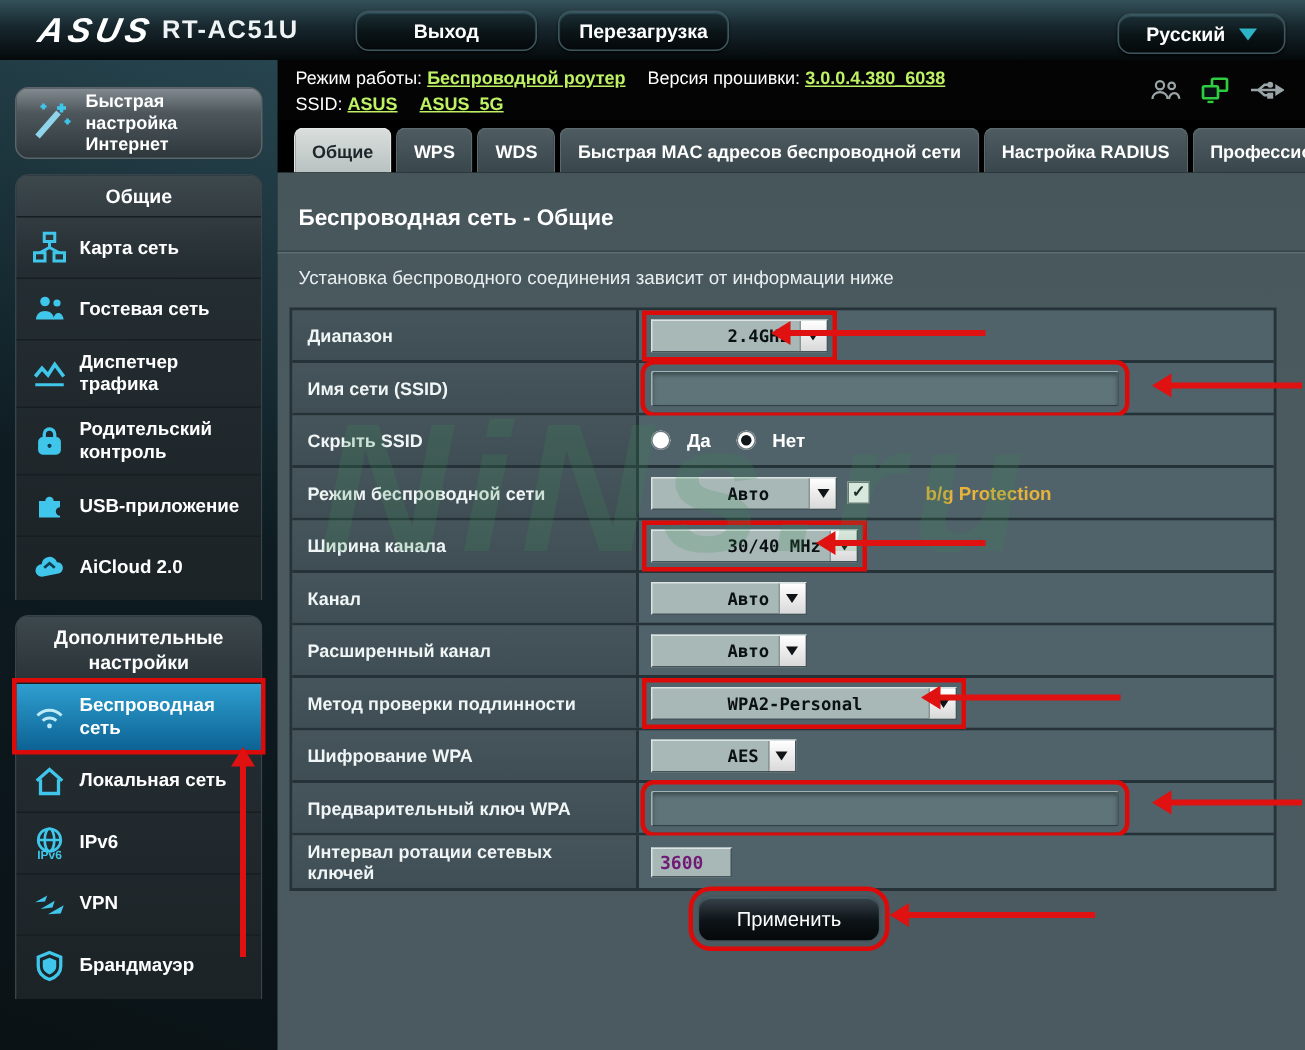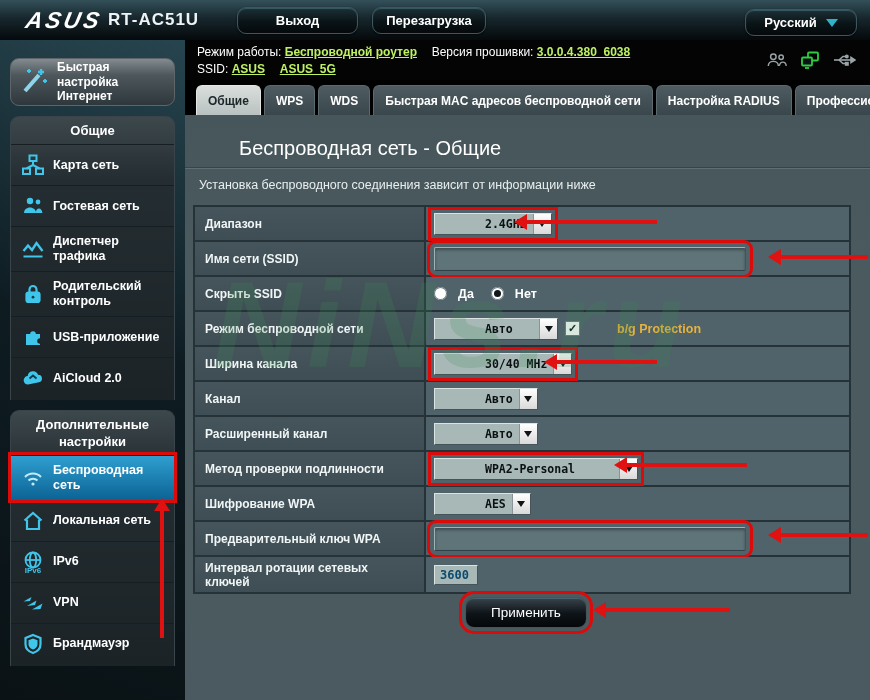--- a/index.html
+++ b/index.html
@@ -51,21 +51,21 @@
   .shead{text-align:center;color:#fff;font-weight:700;font-size:13px;padding:6px 6px 5px;line-height:1.25;}
   .side-item{display:flex;align-items:center;gap:8px;padding:7px 4px 7px 10px;min-height:26px;
     border-top:1px solid #161e22;color:#fff;font-weight:700;font-size:12.5px;line-height:1.2;cursor:pointer;}
   .side-item .s-ic{flex:0 0 24px;display:flex;}
   .side-item.selected{background:linear-gradient(180deg,#2e9fd0,#0c6394);
     outline:3px solid #dd0a0a;outline-offset:0;position:relative;z-index:6;}
 
   
   .content{position:absolute;left:185px;top:115px;width:685px;height:585px;
     background:linear-gradient(180deg,#46565b 0%,#4a5a5f 25%,#4a5a60 100%);}
-  .page-title{position:absolute;left:14px;top:22px;color:#fff;font-weight:400;font-size:20px;margin-left:40px;}
+  .page-title{position:absolute;left:14px;top:22px;color:#fff;font-weight:700;font-size:15px;}
   .title-div{position:absolute;left:0;top:52px;width:100%;border-top:1px solid #36454a;border-bottom:1px solid #5d6f75;}
   .subtitle{position:absolute;left:14px;top:63px;color:#e9eff0;font-size:12.5px;}
 
   .ftable{position:absolute;left:8px;top:90px;width:658px;border:2px solid #253237;box-sizing:border-box;}
   .frow{display:flex;height:35px;box-sizing:border-box;border-bottom:2px solid #253237;}
   .frow:last-child{border-bottom:none;}
   .fcell-l{flex:0 0 231px;box-sizing:border-box;border-right:2px solid #253237;
     background:linear-gradient(180deg,#45555b,#3f4e54);color:#f0f5f6;font-size:12px;font-weight:600;
     display:flex;align-items:center;padding:0 10px;}
   .fcell-v{flex:1;background:#50626a;display:flex;align-items:center;padding:0 8px;gap:7px;}
@@ -76,23 +76,23 @@
     font-family:"DejaVu Sans Mono",monospace;font-size:11.5px;font-weight:700;white-space:nowrap;}
   .sel .chev{width:17px;background:linear-gradient(#ffffff,#d9d9d9);border-left:1px solid #8a9496;
     display:flex;align-items:center;justify-content:center;}
   .tri{width:0;height:0;border:4px solid transparent;border-top:6px solid #101416;margin-top:5px;}
   .sel.w160 .val{width:128px;}
 
   .txtin{box-sizing:border-box;height:24px;width:312px;background:#5e7479;
     border:1px solid #9fb2b6;border-bottom-color:#324145;border-right-color:#44545a;
     border-radius:2px;box-shadow:inset 0 2px 3px rgba(0,0,0,.35);
     color:#fff;padding:0 6px;font:12px "DejaVu Sans Mono",monospace;}
-  .numin{box-sizing:border-box;height:20px;width:44px;background:#a7b8b6;
+  .numin{box-sizing:border-box;height:20px;width:54px;background:#a7b8b6;
     border:1px solid #dbe4e2;border-right-color:#46545a;border-bottom-color:#46545a;
-    color:#0c4a6e;padding:0 5px;font:700 12px "DejaVu Sans Mono",monospace;}
+    color:#701a75;padding:0 5px;font:700 12px "DejaVu Sans Mono",monospace;}
 
   .rd{width:13px;height:13px;border-radius:50%;background:#fff;display:inline-block;
     box-shadow:inset 0 0 0 1px #6e7a7d;cursor:pointer;}
   .rd.on::after{content:"";display:block;width:7px;height:7px;border-radius:50%;background:#10181c;margin:3px;}
   .rlbl{color:#fff;font-size:12.5px;font-weight:600;margin:0 10px 0 4px;}
   .cb{width:13px;height:13px;background:#fff;border:1px solid #6e7a7d;display:flex;
     align-items:center;justify-content:center;cursor:pointer;}
   .cb.on::after{content:"✓";font-size:11px;font-weight:900;color:#10181c;line-height:1;}
   .yellow{color:#e7b33c;font-size:12.5px;font-weight:700;padding-left:30px;}
 

